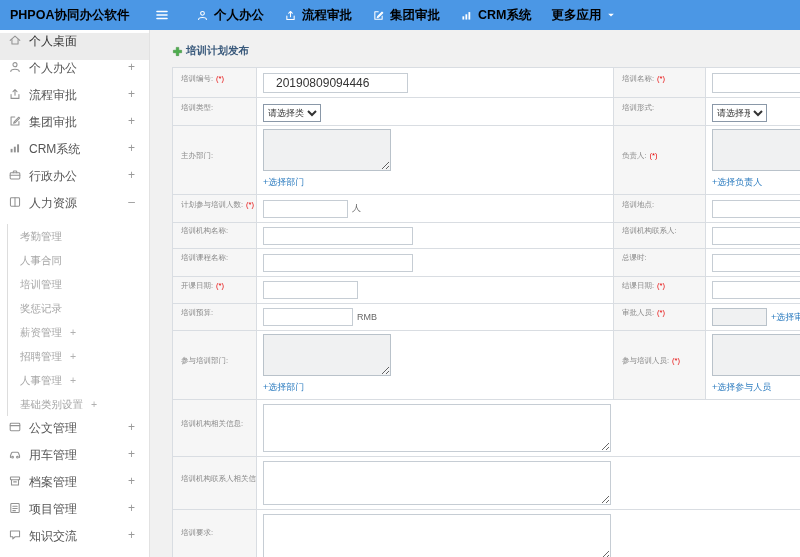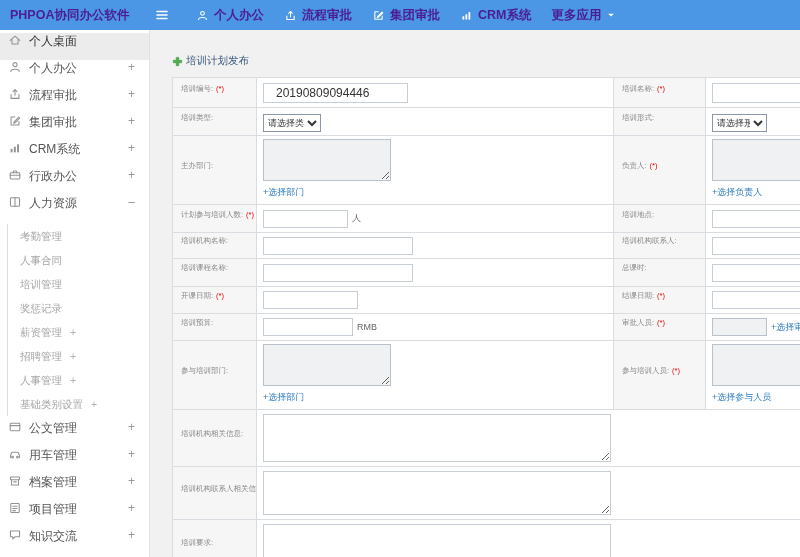--- a/index.html
+++ b/index.html
@@ -1,20 +1,20 @@
 <!DOCTYPE html>
 <html><head>
 <meta charset="utf-8">
 <style>
   html,body{margin:0;padding:0}
   body{width:800px;height:557px;overflow:hidden;position:relative;background:#f1f1f1;
        font-family:"Liberation Sans","DejaVu Sans",sans-serif;}
   
   .topbar{position:absolute;top:0;left:0;width:800px;height:30px;background:#4b97e5;
-          display:flex;align-items:center;color:#4c1d95;z-index:5}
+          display:flex;align-items:center;color:#000000;z-index:5}
   .logo{width:150px;box-sizing:border-box;padding-left:10px;font-size:12.5px;font-weight:bold;white-space:nowrap}
   .burger{width:16px;height:16px;margin:0 16px 0 4px;cursor:pointer;flex:none}
   .nav{display:flex;align-items:center}
   .navitem{display:flex;align-items:center;gap:5px;padding:0 10px;font-size:12.5px;font-weight:bold;
            cursor:pointer;white-space:nowrap}
   .ticn{width:13px;height:13px;stroke:#fff;fill:none;stroke-width:1.3;stroke-linecap:round;
         stroke-linejoin:round;flex:none}
   .ticn .fl{fill:#fff;stroke:none}
   
   .sidebar{position:absolute;top:30px;left:0;bottom:0;width:150px;background:#fff;
@@ -24,22 +24,22 @@
   .sitem.active{background:#ececec;color:#333}
   .icn{width:14px;height:14px;stroke:#929292;fill:none;stroke-width:1.2;stroke-linecap:round;
        stroke-linejoin:round;flex:none;margin-right:7px}
   .icn .fl{fill:#929292;stroke:none}
   .expand{position:absolute;right:14px;color:#999;font-size:12px;font-weight:normal}
   .submenu{border-left:1px solid #ddd;margin:2px 0 4px 7px;padding:0}
   .subitem{height:24px;line-height:24px;padding-left:12px;font-size:10.5px;color:#a6a6a6;cursor:pointer;white-space:nowrap}
   .sexpand{margin-left:8px;color:#b0b0b0}
   
   .content{position:absolute;left:150px;top:30px;right:0;bottom:0;background:#f1f1f1;overflow:hidden}
-  .title{display:flex;align-items:center;gap:3px;margin:24px 0 9px 22px;
-         font-size:10.5px;font-weight:normal;color:#3a5a7c}
+  .title{display:flex;align-items:center;gap:3px;margin:14px 0 9px 22px;
+         font-size:10.5px;font-weight:bold;color:#3a5a7c}
   .plus{width:11px;height:11px;flex:none}
   table.form{border-collapse:collapse;margin-left:22px;width:900px;table-layout:fixed;background:#fff}
   td{border:1px solid #d9dde2;vertical-align:middle;overflow:hidden}
   td.lc{background:#f6f6f6;padding:2px 3px 10px 8px;font-size:7.5px;color:#8a8a8a;white-space:nowrap}
   td.vc{background:#fff;padding:3px 6px;white-space:nowrap}
   .req{color:#e60000;margin-left:3px}
   .inp{height:18px;box-sizing:border-box;border:1px solid #c6cdd4;font-size:12px;padding:0 12px;
        color:#333;background:#fff;vertical-align:middle}
   .big{height:20px}
   .sel{font-size:9px;height:18px;border:1px solid #8a98a8;background:#fff;color:#333}

